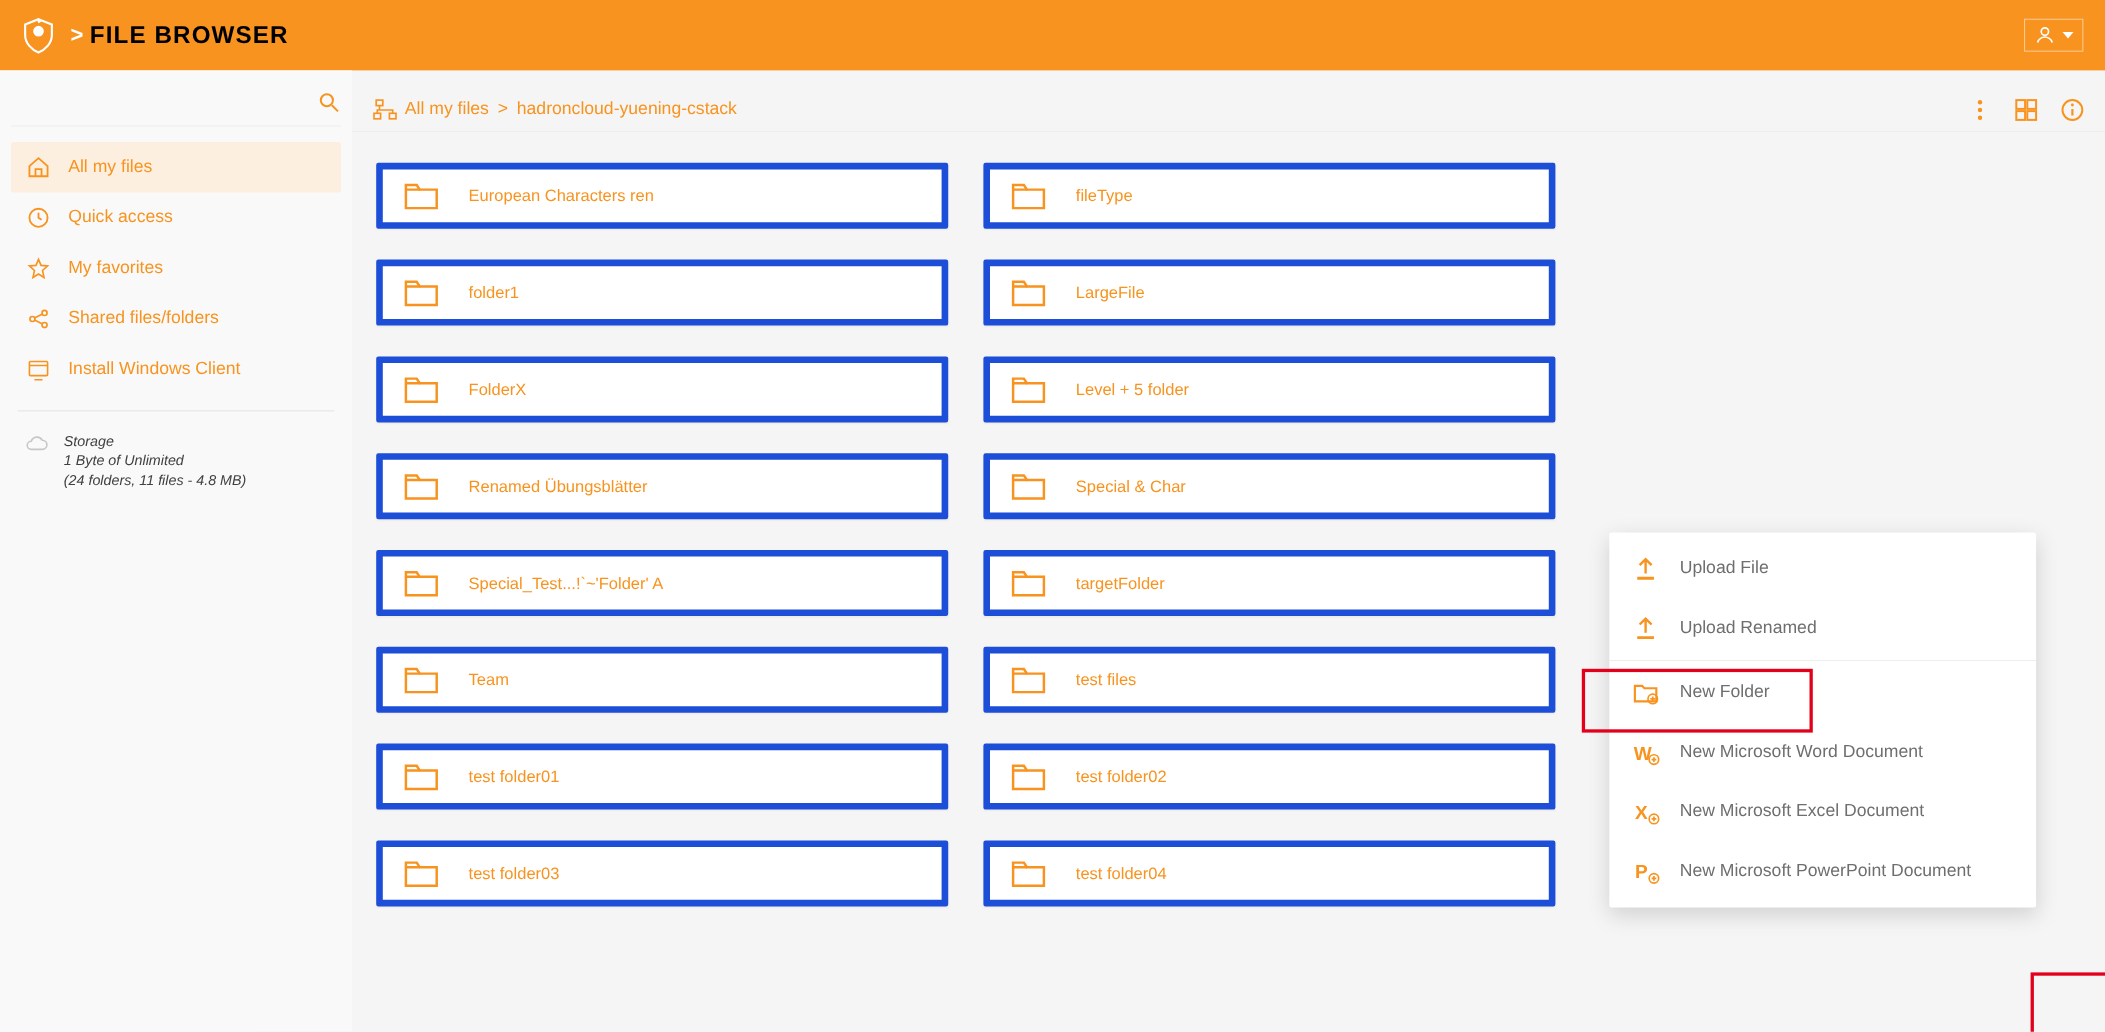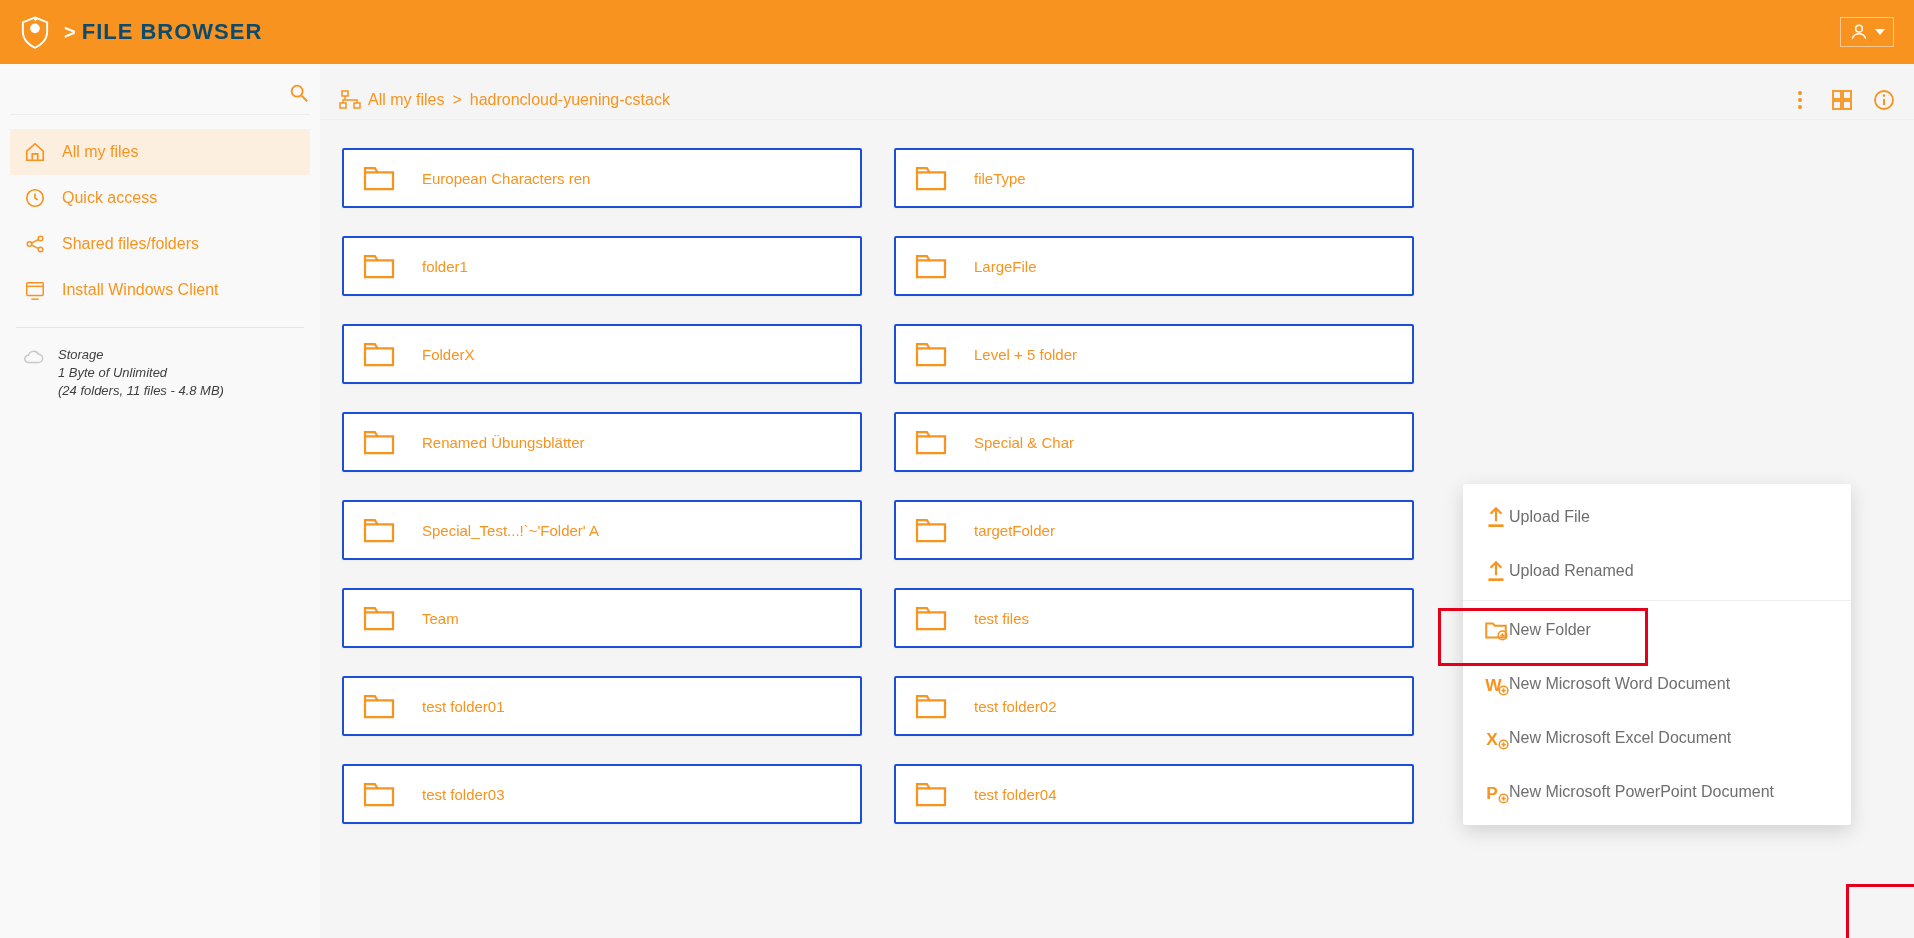--- a/index.html
+++ b/index.html
@@ -17,21 +17,21 @@
   display: flex;
   align-items: center;
   padding: 0 20px;
   justify-content: space-between;
 }
 .header-left { display: flex; align-items: center; }
 .logo {
   width: 30px; height: 34px; color: #fff; margin-right: 8px;
 }
 .header-sep { color: #fff; font-weight: bold; font-size: 20px; margin: 0 6px; }
-.header-title { color: #0c4a6e; font-weight: 600; letter-spacing: 1px; font-size: 22px; }
+.header-title { color: #000000; font-weight: 600; letter-spacing: 1px; font-size: 22px; }
 .user-menu {
   border: 1px solid rgba(255,255,255,0.5);
   padding: 4px 8px;
   display: flex; align-items: center; gap: 6px;
 }
 .user-icon { width: 20px; height: 20px; color: #fff; }
 .caret-down { width: 0; height: 0; border-left: 5px solid transparent; border-right: 5px solid transparent; border-top: 6px solid #fff; }
 
 .content { display: flex; height: calc(100% - 64px); }
 
@@ -72,21 +72,21 @@
 .tb-icon { width: 24px; height: 24px; color: #f7931e; cursor: pointer; }
 
 .grid {
   padding: 28px 22px;
   display: grid;
   grid-template-columns: 520px 520px;
   gap: 28px 32px;
 }
 .card {
   background: #fff;
-  border: 2px solid #1d4ed8;
+  border: 6px solid #1d4ed8;
   border-radius: 2px;
   box-shadow: 0 1px 2px rgba(0,0,0,0.04);
   height: 60px;
   display: flex; align-items: center;
   padding: 0 18px;
   gap: 26px;
   cursor: pointer;
 }
 .folder-icon { width: 34px; height: 28px; color: #f7931e; flex-shrink: 0; }
 .card-label { color: #f7931e; font-size: 15px; }
@@ -94,21 +94,21 @@
 .context-menu {
   position: absolute;
   top: 484px; left: 1463px;
   width: 388px;
   background: #fff;
   box-shadow: 0 6px 20px rgba(0,0,0,0.15);
   border-radius: 2px;
   padding: 6px 0;
 }
 .cm-item {
-  display: flex; align-items: center; 
+  display: flex; align-items: center; gap: 18px;
   padding: 14px 20px;
   color: #6e6e6e; font-size: 16px;
   cursor: pointer;
 }
 .cm-sep { border-top: 1px solid #eee; margin: 2px 0; }
 .cm-icon { width: 26px; height: 26px; color: #f7931e; flex-shrink: 0; }
 
 .highlight1 {
   position: absolute;
   border: 3px solid #e3001b;
@@ -159,20 +159,26 @@
           <path d="M3 11 L12 3 L21 11 V21 H3 Z M9 21 V14 H15 V21" fill="none" stroke="currentColor" stroke-width="1.8"></path>
         </svg>
       <span>All my files</span>
     </div>
     <div class="nav-item">
       <svg class="nav-icon" viewBox="0 0 24 24">
           <circle cx="12" cy="12" r="9" fill="none" stroke="currentColor" stroke-width="1.8"></circle>
           <path d="M12 7 V12 L15 14" fill="none" stroke="currentColor" stroke-width="1.8"></path>
         </svg>
       <span>Quick access</span>
+    </div>
+    <div class="nav-item">
+      <svg class="nav-icon" viewBox="0 0 24 24">
+          <path d="M12 3 L14.5 9 L21 9.5 L16 14 L17.5 21 L12 17.5 L6.5 21 L8 14 L3 9.5 L9.5 9 Z" fill="none" stroke="currentColor" stroke-width="1.6"></path>
+        </svg>
+      <span>My favorites</span>
     </div>
     <div class="nav-item">
       <svg class="nav-icon" viewBox="0 0 24 24">
           <circle cx="6" cy="12" r="2.5" fill="none" stroke="currentColor" stroke-width="1.6"></circle>
           <circle cx="18" cy="6" r="2.5" fill="none" stroke="currentColor" stroke-width="1.6"></circle>
           <circle cx="18" cy="18" r="2.5" fill="none" stroke="currentColor" stroke-width="1.6"></circle>
           <line x1="8" y1="11" x2="16" y2="7" stroke="currentColor" stroke-width="1.6"></line>
           <line x1="8" y1="13" x2="16" y2="17" stroke="currentColor" stroke-width="1.6"></line>
         </svg>
       <span>Shared files/folders</span>

